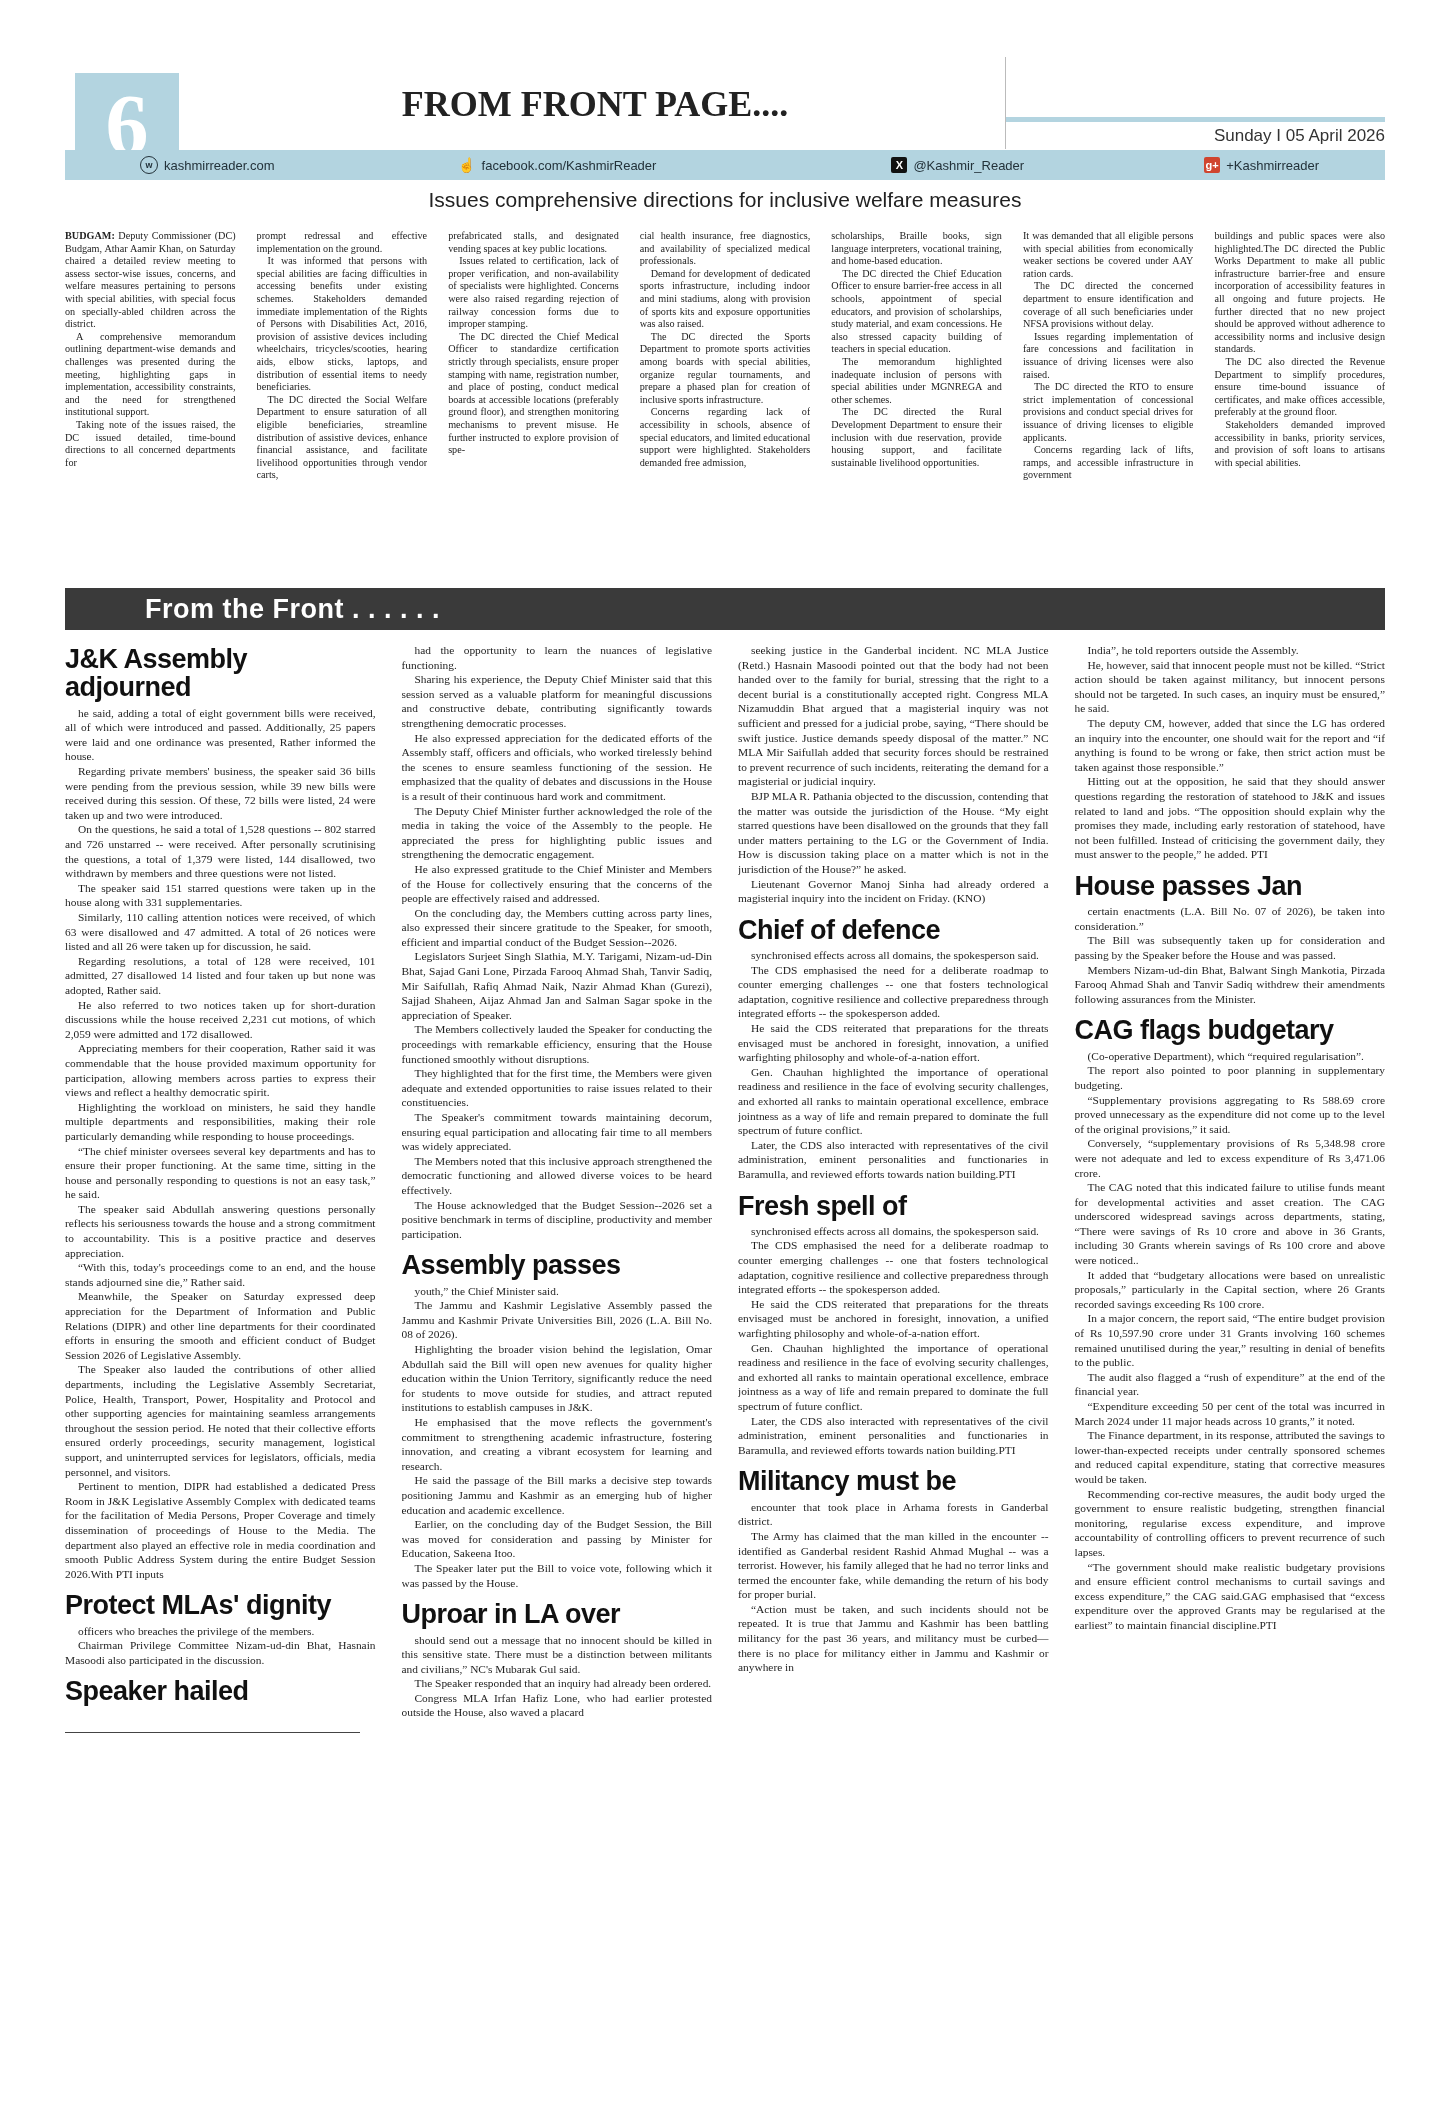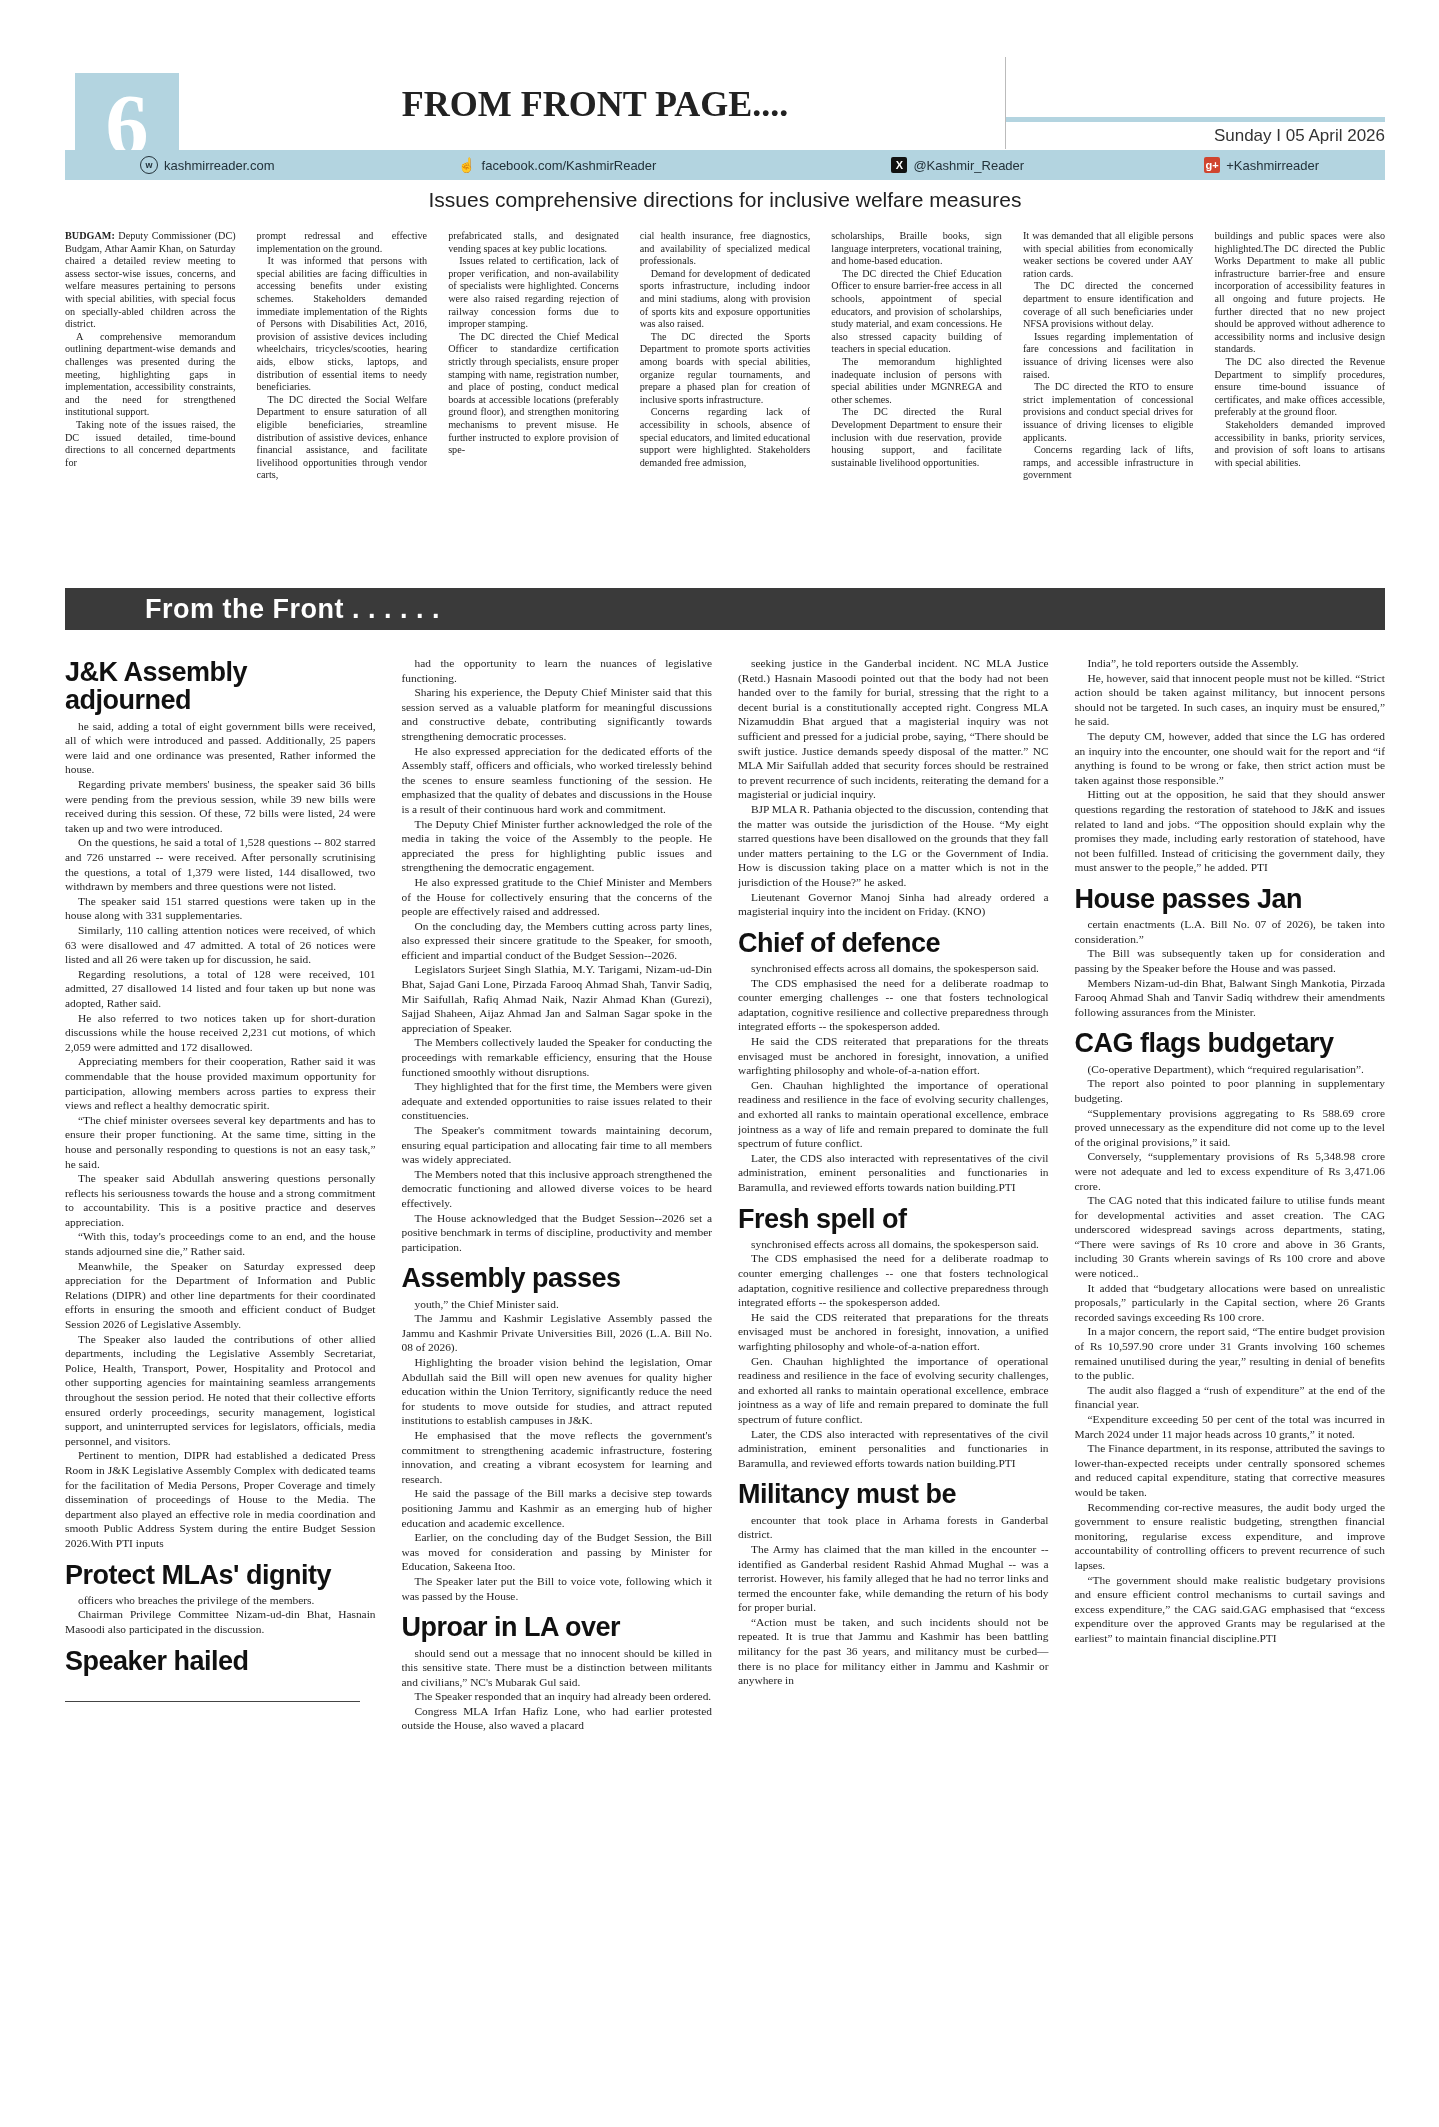--- a/index.html
+++ b/index.html
@@ -37,21 +37,21 @@
   .lead-col p{margin:0;font-size:10.2px;line-height:12.6px;text-align:justify;text-indent:11px;
               font-family:"Liberation Serif",serif;color:#222;}
   .lead-col p:first-child{text-indent:0;}
 
   
   .banner{margin-top:28px;height:42px;background:#3a3a3a;display:flex;align-items:center;}
   .banner span{color:#fff;font-family:"Liberation Sans",sans-serif;font-weight:bold;font-size:27px;
                margin-left:80px;letter-spacing:0.5px;}
 
   
-  .low-cols{display:flex;gap:26px;margin-top:26px;height:1398px;overflow:hidden;}
+  .low-cols{display:flex;gap:26px;margin-top:13px;height:1398px;overflow:hidden;}
   .low-col{flex:1 1 0;overflow:hidden;}
   .low-col h3{margin:10px 0 4px 0;font-family:"Liberation Sans",sans-serif;font-weight:bold;
               font-size:27px;letter-spacing:-0.5px;color:#111;line-height:1.05;}
   .low-col h3:first-child{margin-top:2px;}
   .low-col p{margin:0;font-size:11.4px;line-height:14.6px;text-align:justify;text-indent:13px;
              font-family:"Liberation Serif",serif;color:#1e1e1e;}
   .col-rule{border:none;border-top:1px solid #444;margin:26px 0 0 0;width:95%;}
 </style>
 </head>
 <body>
@@ -139,20 +139,21 @@
         <div class="low-col">
           <h3>J&amp;K Assembly adjourned</h3>
           <p>he said, adding a total of eight government bills were received, all of which were introduced and passed. Additionally, 25 papers were laid and one ordinance was presented, Rather informed the house.</p>
           <p>Regarding private members' business, the speaker said 36 bills were pending from the previous session, while 39 new bills were received during this session. Of these, 72 bills were listed, 24 were taken up and two were introduced.</p>
           <p>On the questions, he said a total of 1,528 questions -- 802 starred and 726 unstarred -- were received. After personally scrutinising the questions, a total of 1,379 were listed, 144 disallowed, two withdrawn by members and three questions were not listed.</p>
           <p>The speaker said 151 starred questions were taken up in the house along with 331 supplementaries.</p>
           <p>Similarly, 110 calling attention notices were received, of which 63 were disallowed and 47 admitted. A total of 26 notices were listed and all 26 were taken up for discussion, he said.</p>
           <p>Regarding resolutions, a total of 128 were received, 101 admitted, 27 disallowed 14 listed and four taken up but none was adopted, Rather said.</p>
           <p>He also referred to two notices taken up for short-duration discussions while the house received 2,231 cut motions, of which 2,059 were admitted and 172 disallowed.</p>
           <p>Appreciating members for their cooperation, Rather said it was commendable that the house provided maximum opportunity for participation, allowing members across parties to express their views and reflect a healthy democratic spirit.</p>
+          <p>Highlighting the workload on ministers, he said they handle multiple departments and responsibilities, making their role particularly demanding while responding to house proceedings.</p>
           <p>“The chief minister oversees several key departments and has to ensure their proper functioning. At the same time, sitting in the house and personally responding to questions is not an easy task,” he said.</p>
           <p>The speaker said Abdullah answering questions personally reflects his seriousness towards the house and a strong commitment to accountability. This is a positive practice and deserves appreciation.</p>
           <p>“With this, today's proceedings come to an end, and the house stands adjourned sine die,” Rather said.</p>
           <p>Meanwhile, the Speaker on Saturday expressed deep appreciation for the Department of Information and Public Relations (DIPR) and other line departments for their coordinated efforts in ensuring the smooth and efficient conduct of Budget Session 2026 of Legislative Assembly.</p>
           <p>The Speaker also lauded the contributions of other allied departments, including the Legislative Assembly Secretariat, Police, Health, Transport, Power, Hospitality and Protocol and other supporting agencies for maintaining seamless arrangements throughout the session period. He noted that their collective efforts ensured orderly proceedings, security management, logistical support, and uninterrupted services for legislators, officials, media personnel, and visitors.</p>
           <p>Pertinent to mention, DIPR had established a dedicated Press Room in J&amp;K Legislative Assembly Complex with dedicated teams for the facilitation of Media Persons, Proper Coverage and timely dissemination of proceedings of House to the Media. The department also played an effective role in media coordination and smooth Public Address System during the entire Budget Session 2026.With PTI inputs</p>
           <h3>Protect MLAs' dignity</h3>
           <p>officers who breaches the privilege of the members.</p>
           <p>Chairman Privilege Committee Nizam-ud-din Bhat, Hasnain Masoodi also participated in the discussion.</p>
           <h3>Speaker hailed</h3>

